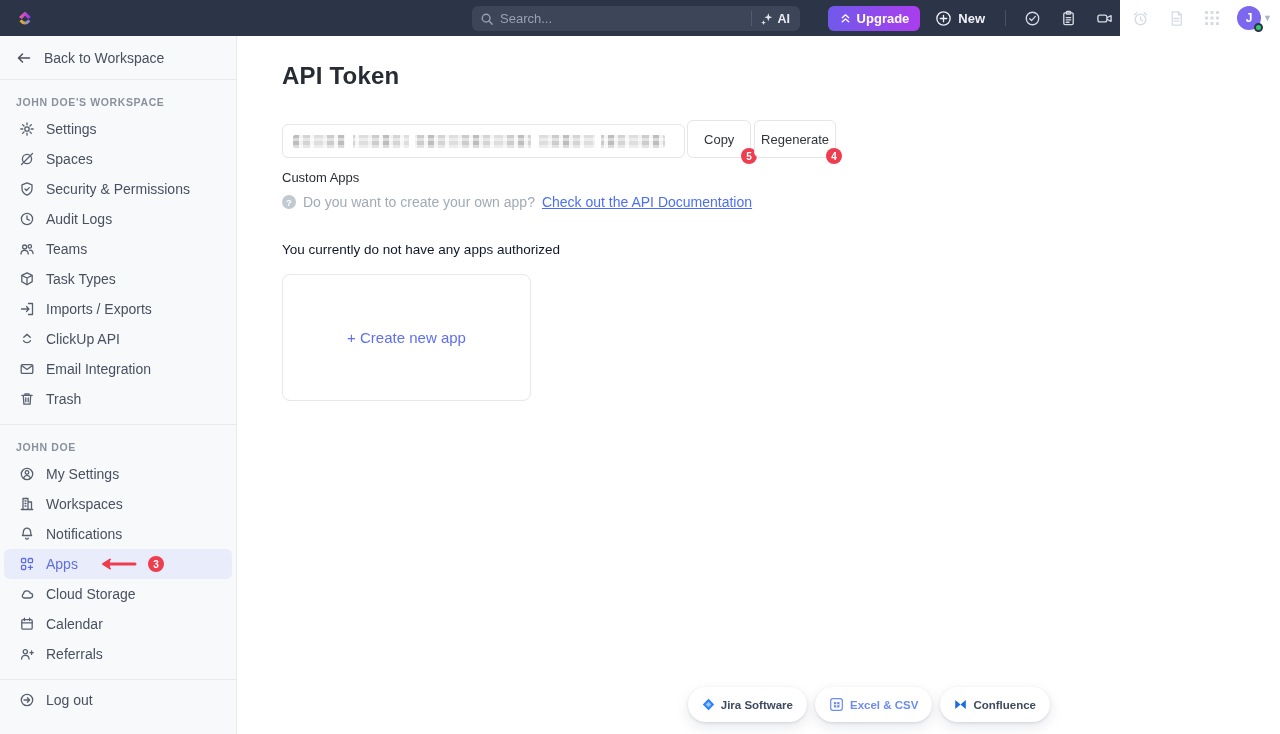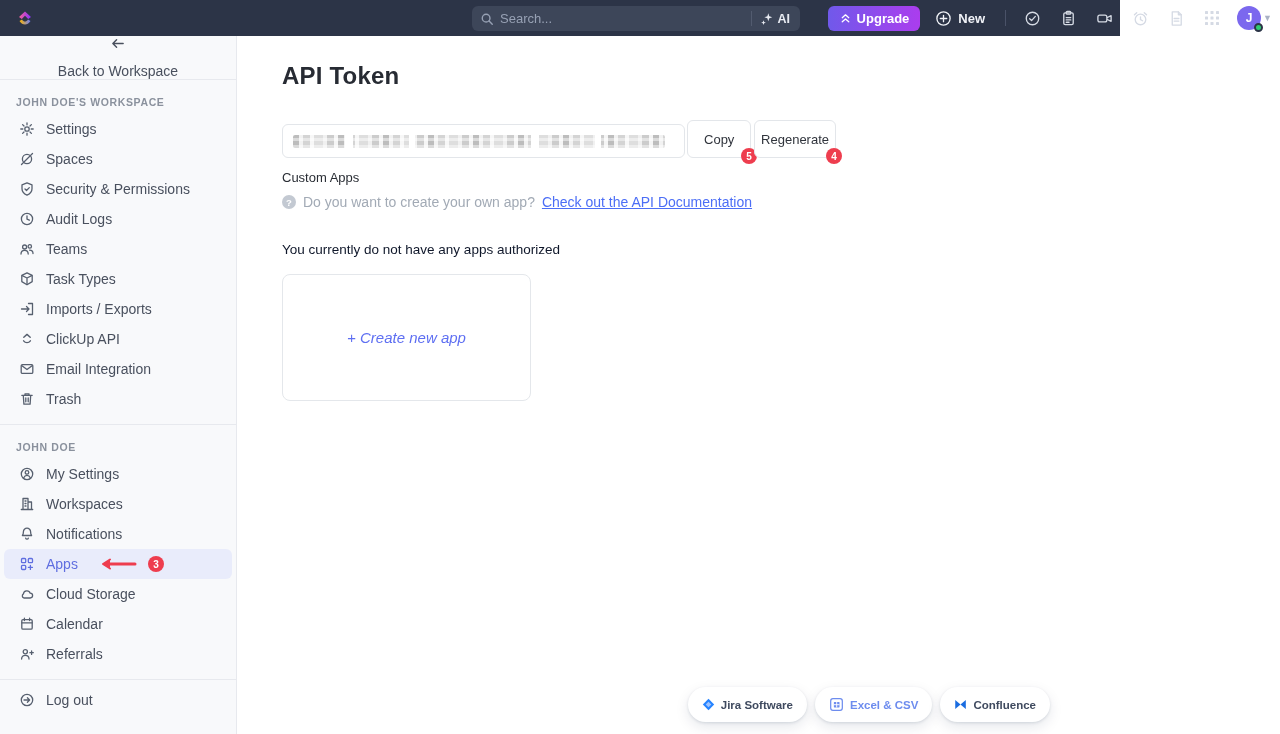--- a/index.html
+++ b/index.html
@@ -24,21 +24,21 @@
   .avatar-wrap { display:flex; align-items:center; gap:2px; margin-left:4px; cursor:pointer; }
   .avatar { position:relative; width:24px; height:24px; border-radius:50%; background:#7b68ee; color:#fff; font-size:12px; font-weight:700; display:flex; align-items:center; justify-content:center; }
   .status-dot { position:absolute; right:-2px; bottom:-2px; width:9px; height:9px; border-radius:50%; background:#2ecc71; border:2px solid #2c3447; }
   .chev { color:#aab2c5; font-size:9px; }
 
   
   .body-row { flex:1; display:flex; min-height:0; }
 
   
   .sidebar { width:237px; flex:0 0 237px; background:#f8f9fb; border-right:1px solid #e7e9ee; display:flex; flex-direction:column; font-size:14px; color:#49505e; }
-  .back-row { height:44px; display:flex; align-items:center; gap:12px; padding:0 16px; border-bottom:1px solid #e7e9ee; cursor:pointer;flex-direction:column; }
+  .back-row { height:44px; display:flex; align-items:center; gap:12px; padding:0 16px; border-bottom:1px solid #e7e9ee; cursor:pointer; }
   .sec-header { padding:16px 16px 6px 16px; font-size:10.5px; font-weight:700; letter-spacing:.06em; color:#8a919d; }
   .side-item { height:30px; display:flex; align-items:center; gap:11px; padding:0 12px 0 18px; cursor:pointer; position:relative; }
   .side-item .lbl { white-space:nowrap; }
   .side-item.active { background:#e9ecfb; border-radius:6px; margin:0 4px; padding:0 8px 0 14px; color:#5f6ee0; font-weight:500; }
   .side-divider { height:1px; background:#e7e9ee; margin:10px 0 0 0; }
   .sicon { width:17px; height:17px; display:flex; align-items:center; justify-content:center; flex:0 0 17px; }
   .annot-arrow { display:flex; align-items:center; margin-left:10px; gap:2px; }
   .annot-badge { width:16px; height:16px; border-radius:50%; background:#ee3d4e; color:#fff; font-size:10px; font-weight:700; display:flex; align-items:center; justify-content:center; }
   .logout-row { height:40px; display:flex; align-items:center; gap:11px; padding:0 18px; cursor:pointer; }
 
@@ -56,21 +56,21 @@
   }
   .tk-btn { position:relative; height:38px; background:#fff; border:1px solid #e3e6ea; border-radius:6px; font-size:13px; color:#30343c; font-family:"Liberation Sans",sans-serif; cursor:pointer; }
   .copy-btn { width:64px; margin-left:2px; }
   .regen-btn { width:82px; margin-left:3px; }
   .corner-badge { position:absolute; right:-7px; bottom:-7px; width:16px; height:16px; border-radius:50%; background:#ee3d4e; color:#fff; font-size:10px; font-weight:700; display:flex; align-items:center; justify-content:center; }
   .custom-apps { margin-top:12px; font-size:13px; color:#292d34; }
   .help-row { margin-top:9px; display:flex; align-items:center; gap:7px; font-size:14px; color:#a2aab5; }
   .help-icon { width:14px; height:14px; border-radius:50%; background:#c3c9d2; color:#fff; font-size:9.5px; font-weight:700; display:flex; align-items:center; justify-content:center; }
   .doc-link { color:#4c6ef6; text-decoration:underline; cursor:pointer; }
   .empty-text { margin-top:32px; font-size:13.5px; color:#0f172a; }
-  .create-box { margin-top:17px; width:249px; height:127px; border:1px solid #e4e7eb; border-radius:8px; display:flex; align-items:center; justify-content:center; background:#fff;font-style:italic; }
+  .create-box { margin-top:17px; width:249px; height:127px; border:1px solid #e4e7eb; border-radius:8px; display:flex; align-items:center; justify-content:center; background:#fff; }
   .create-link { color:#5e6ff2; font-size:15px; cursor:pointer; }
 
   
   .footer-pills { position:absolute; right:70px; bottom:12px; display:flex; gap:8px; }
   .pill { height:35px; display:flex; align-items:center; gap:6px; padding:0 14px; background:#fff; border-radius:18px; border:none; cursor:pointer; font-family:"Liberation Sans",sans-serif; font-size:11.5px; font-weight:600; color:#3f4a5f; box-shadow:0 1px 3px rgba(9,30,66,.12), 0 5px 14px rgba(9,30,66,.10); }
   .pill.blue-text { color:#6d8cee; }
 </style>
 </head>
 <body>
 

